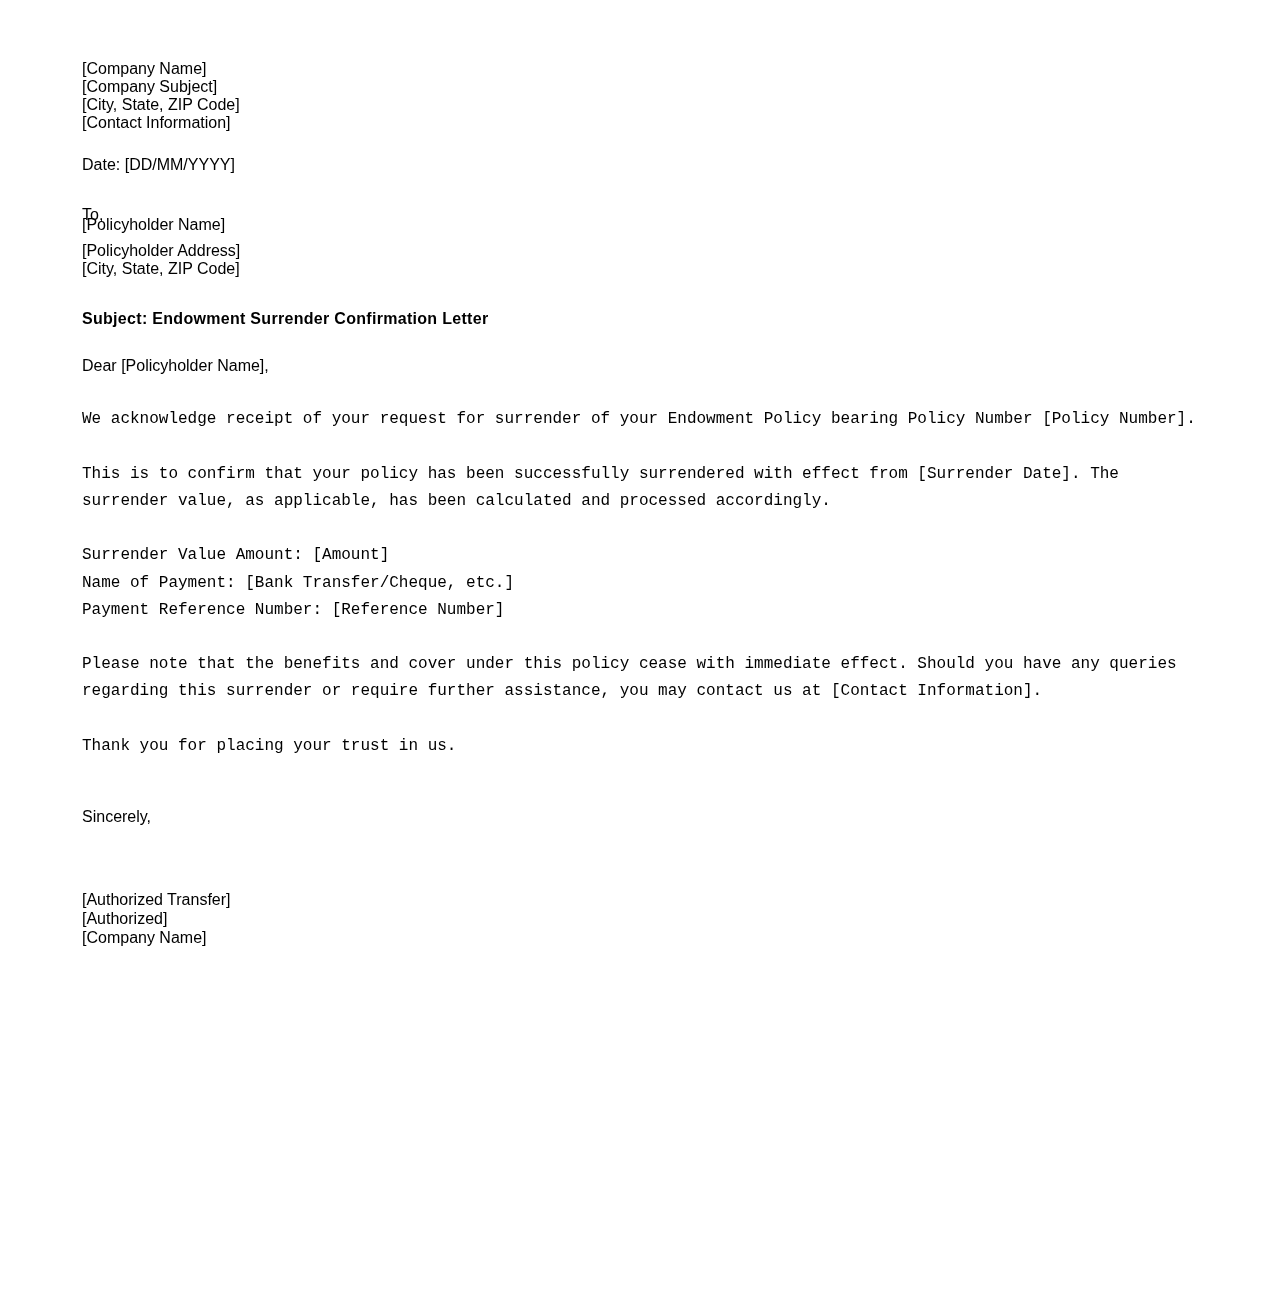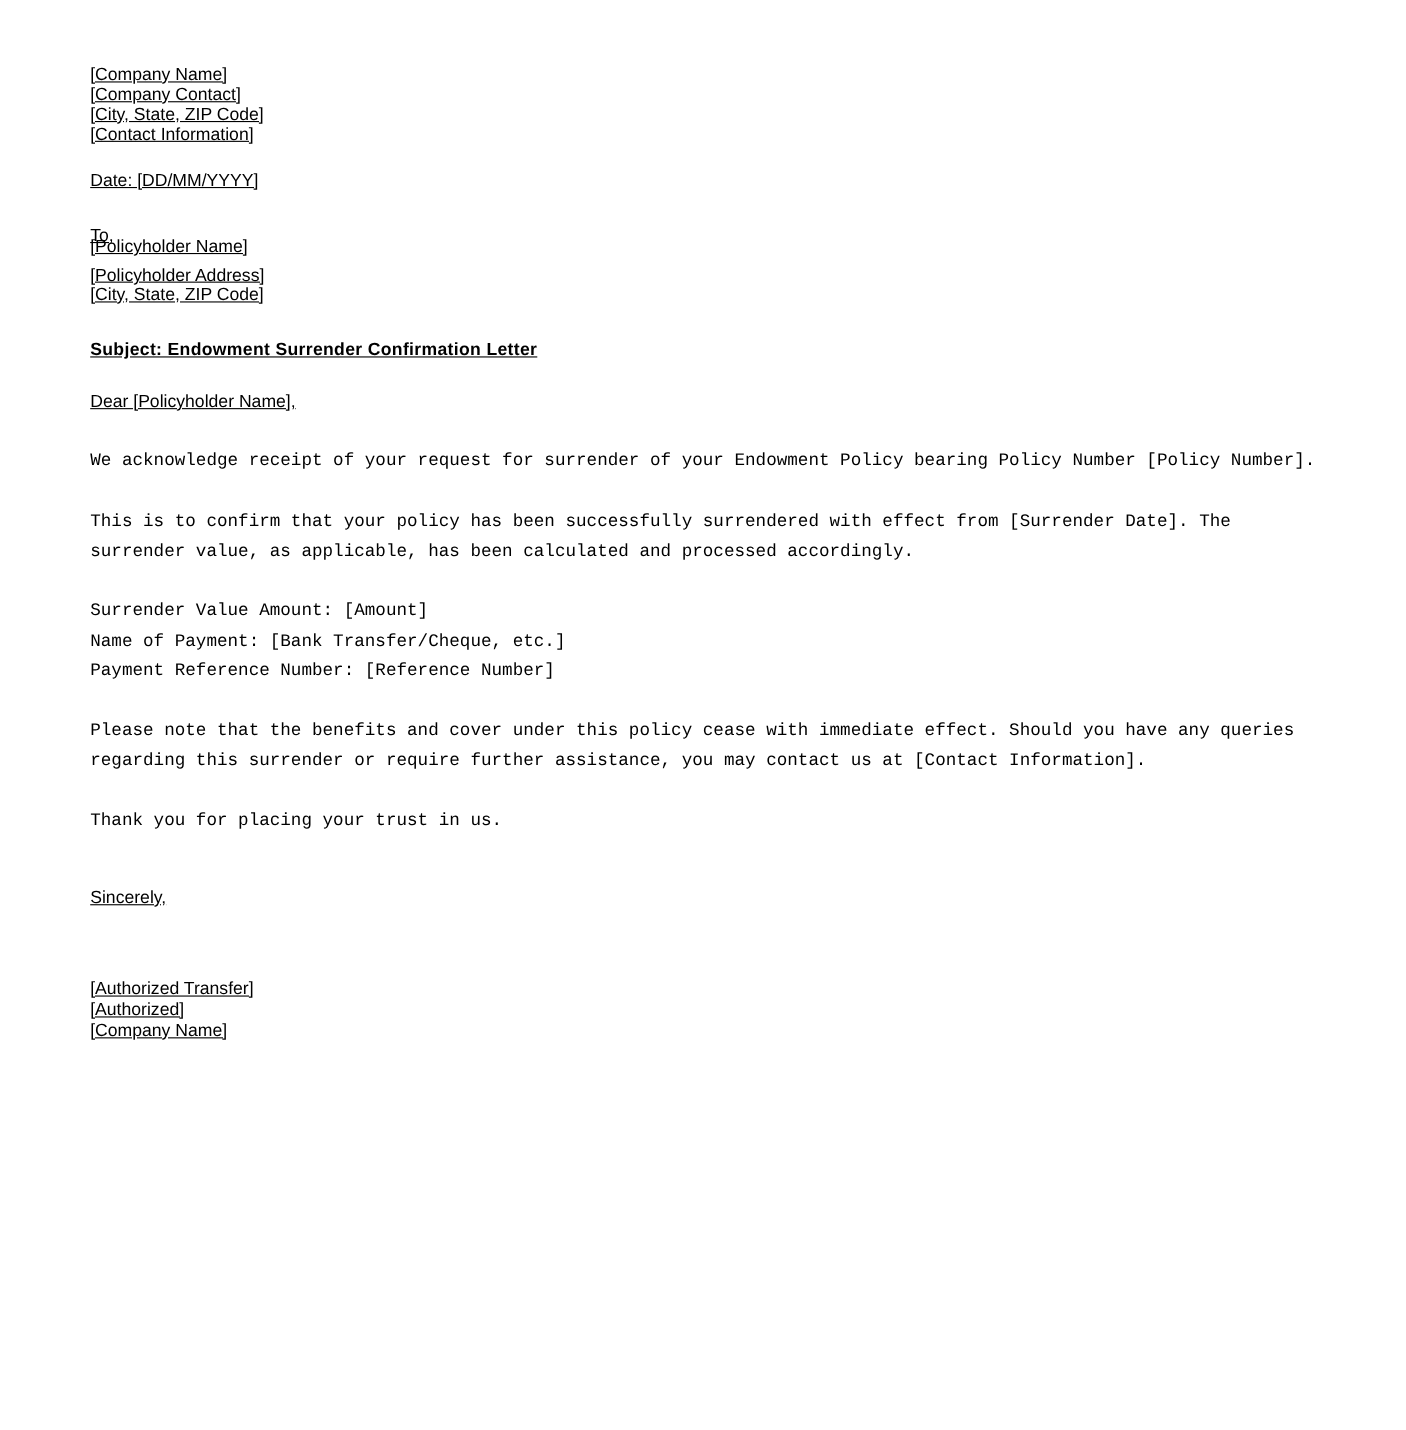--- a/index.html
+++ b/index.html
@@ -2,31 +2,31 @@
 <html><head>
 <meta charset="utf-8">
 <style>
   html, body { margin: 0; padding: 0; background: #ffffff; }
   body {
     width: 1278px; height: 1300px; position: relative;
     font-family: "Liberation Sans", sans-serif;
     font-size: 16px; color: #000000;
   }
   .letter { position: absolute; left: 82px; top: 0; width: 1130px; }
-  .line { position: absolute; left: 0; white-space: nowrap; line-height: 18px; text-decoration: underline; }
+  .line { position: absolute; left: 0; white-space: nowrap; line-height: 18px; }
   .para { position: absolute; left: 0; width: 1130px; line-height: 27px; font-family: Liberation Mono, monospace; }
   .subject { font-weight: bold; letter-spacing: 0.3px; }
 </style>
 </head>
 <body>
 
 <div class="letter">
   <div>
     <div class="line" style="top:60px">[Company Name]</div>
-    <div class="line" style="top:78px">[Company Contact]</div>
+    <div class="line" style="top:78px">[Company Subject]</div>
     <div class="line" style="top:96px">[City, State, ZIP Code]</div>
     <div class="line" style="top:114px">[Contact Information]</div>
   </div>
 
   <div class="line" style="top:156px">Date: [DD/MM/YYYY]</div>
 
   <div>
     <div class="line" style="top:206px">To,</div>
     <div class="line" style="top:216px">[Policyholder Name]</div>
     <div class="line" style="top:242px">[Policyholder Address]</div>

